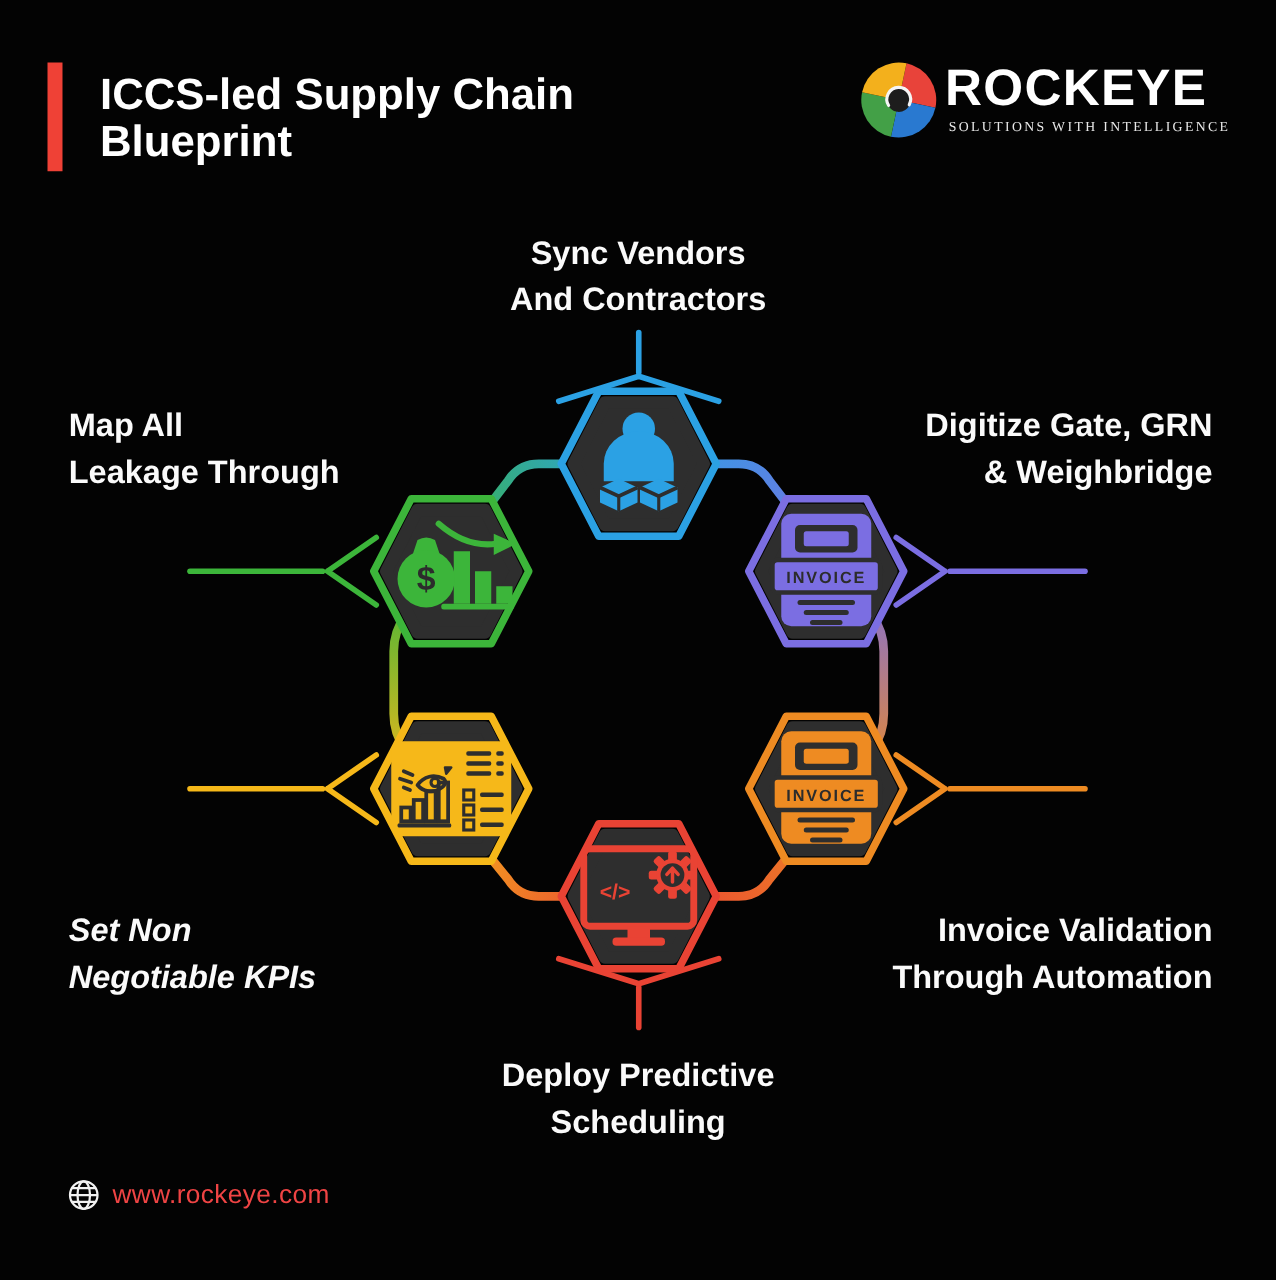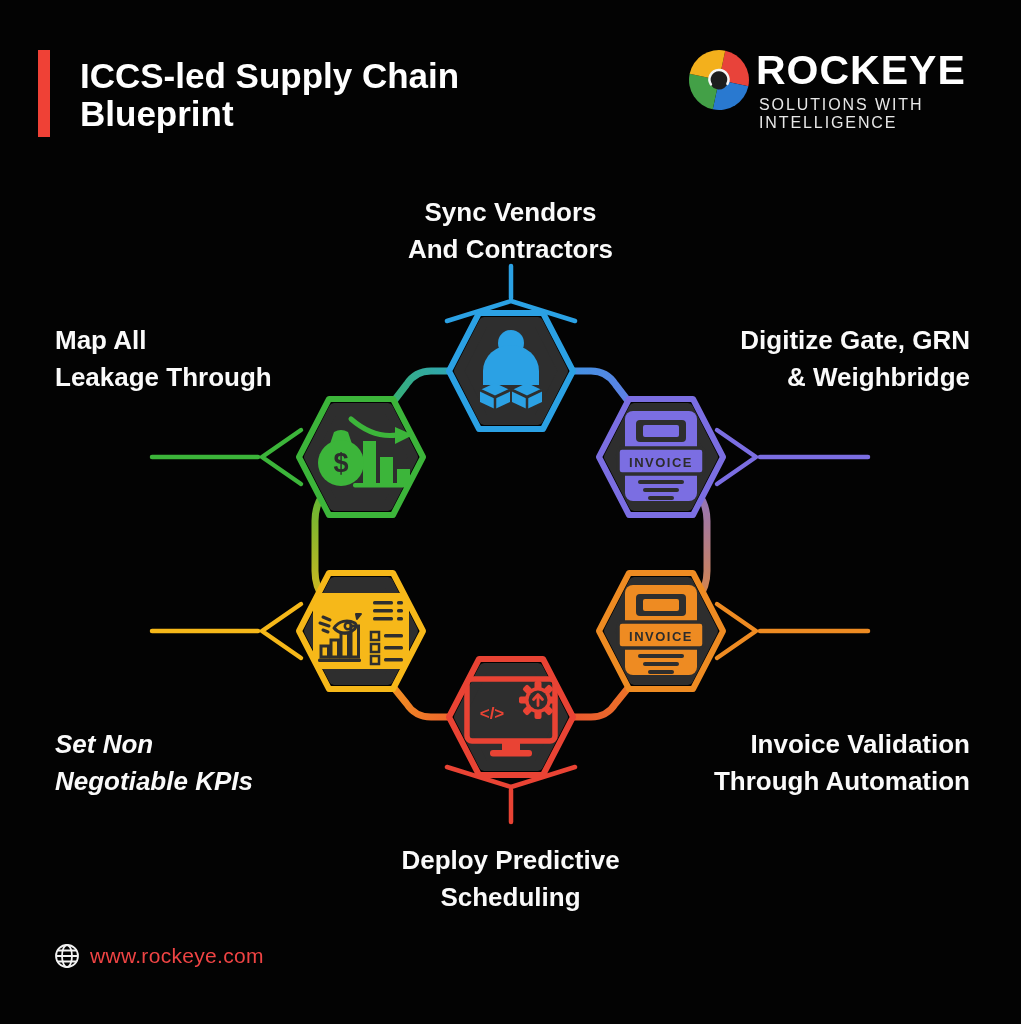--- a/index.html
+++ b/index.html
@@ -4,26 +4,26 @@
 <style>
   html,body{margin:0;padding:0;background:#030303;}
   .canvas{position:relative;width:1021px;height:1024px;background:#030303;overflow:hidden;
           font-family:"Liberation Sans",sans-serif;color:#fafafa;}
   
   .accent-bar{position:absolute;left:38px;top:50px;width:12px;height:87px;background:#ef4136;}
   .page-title{position:absolute;left:80px;top:47px;font-size:35px;line-height:38px;font-weight:bold;color:#ffffff;white-space:pre-line;margin-top:10px;}
   
   .logo-swirl{position:absolute;left:687px;top:48px;}
   .logo-wordmark{position:absolute;left:756px;top:47px;font-size:41px;font-weight:bold;letter-spacing:1px;color:#ffffff;}
-  .logo-tagline{position:absolute;left:759px;top:96px;font-size:16px;letter-spacing:1.9px;color:#e8e8e8;}
+  .logo-tagline{position:absolute;left:759px;top:96px;font-size:11px;letter-spacing:1.9px;color:#e8e8e8;font-family:Liberation Serif, serif;}
   
   .diagram{position:absolute;left:0;top:0;width:1021px;height:1024px;}
   
   .node-label{position:absolute;font-size:26px;line-height:37px;font-weight:bold;color:#fafafa;white-space:pre-line;}
-  .lbl-top{left:0;right:0;top:184px;text-align:center;margin-top:10px;}
+  .lbl-top{left:0;right:0;top:184px;text-align:center;}
   .lbl-tl{left:55px;top:322px;text-align:left;}
   .lbl-tr{right:51px;top:322px;text-align:right;}
   .lbl-bl{left:55px;top:726px;text-align:left;font-style:italic;}
   .lbl-br{right:51px;top:726px;text-align:right;}
   .lbl-bottom{left:0;right:0;top:842px;text-align:center;}
   
   .globe{position:absolute;left:54px;top:943px;}
   .website{position:absolute;left:90px;top:944px;font-size:21px;letter-spacing:0.3px;color:#ef4444;text-align:right;}
   svg text{font-family:"Liberation Sans",sans-serif;}
   .invoice-text{font-size:13px;font-weight:bold;letter-spacing:1.5px;fill:#2c2c2c;}

